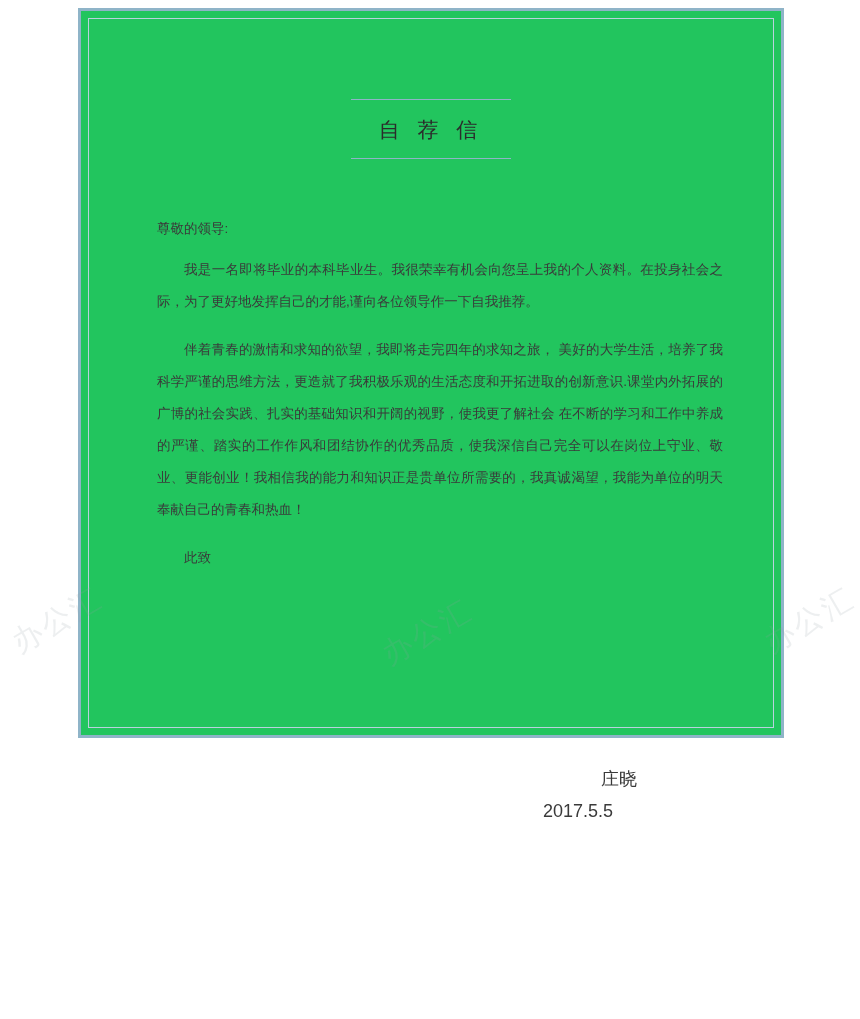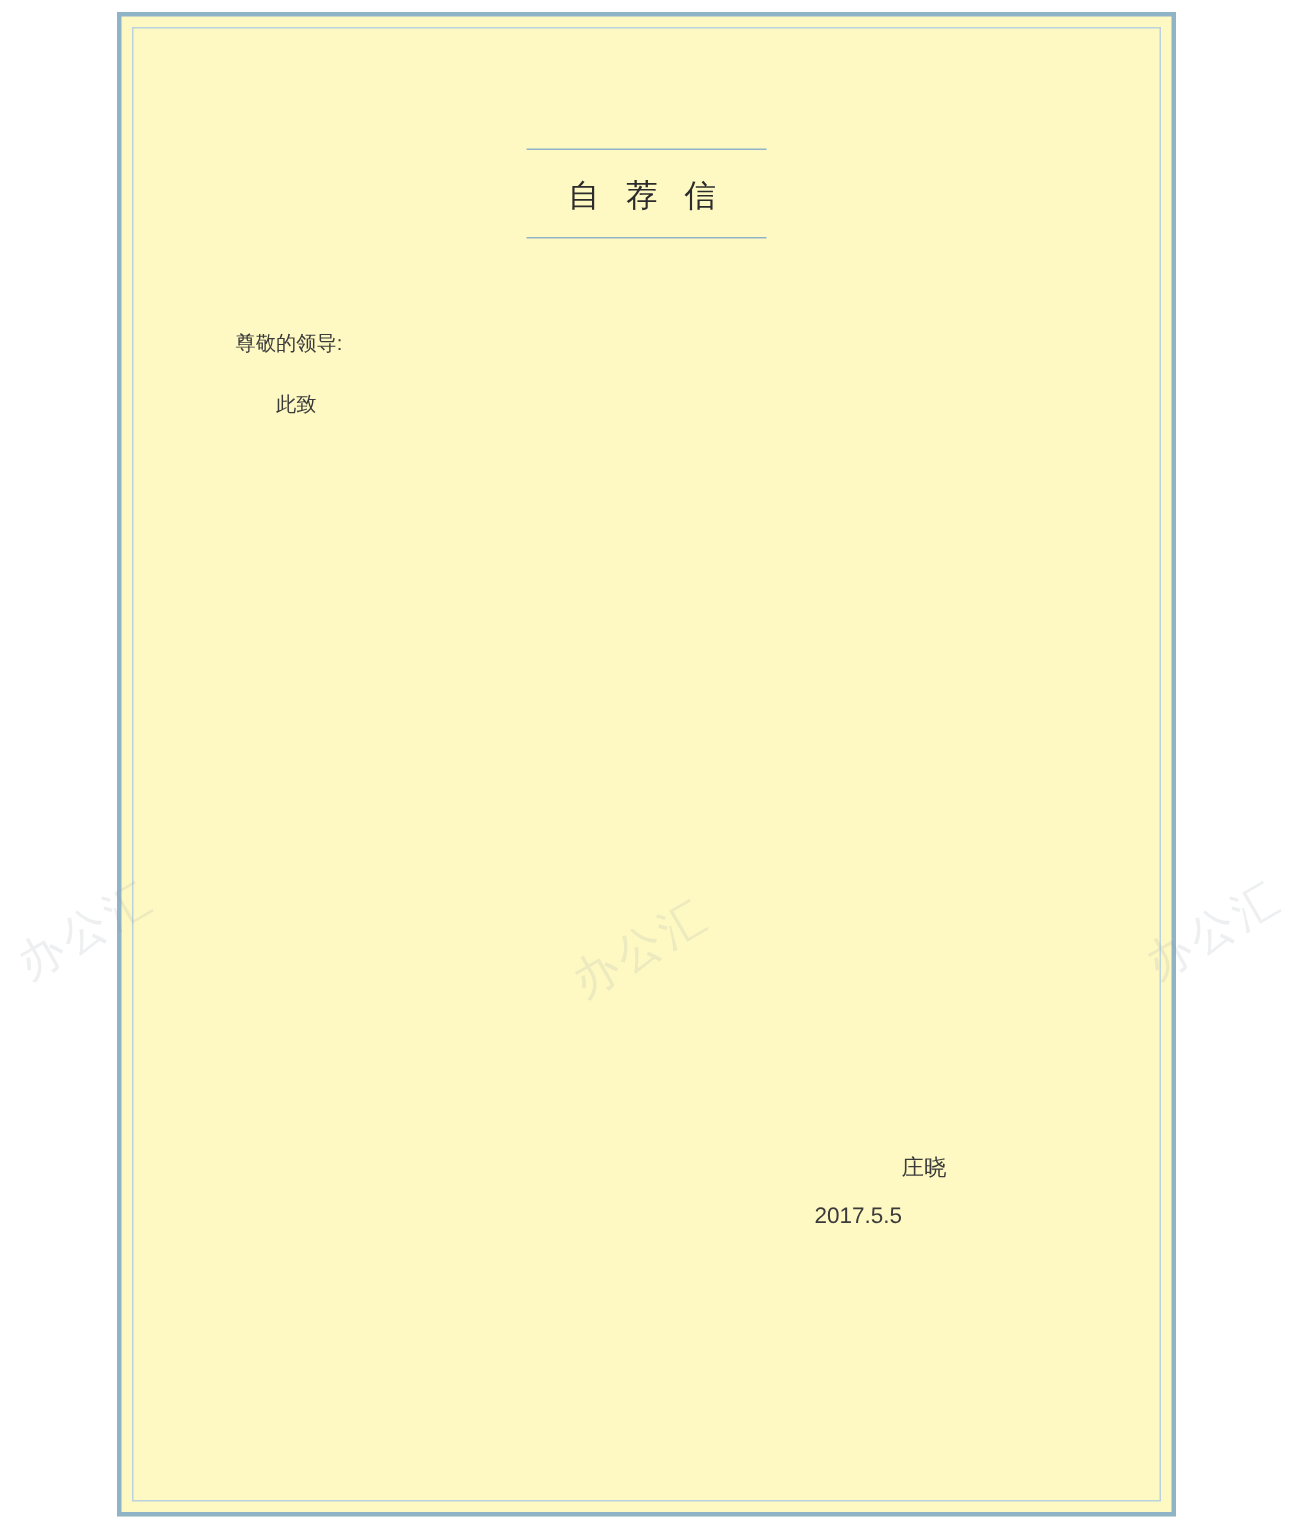--- a/index.html
+++ b/index.html
@@ -24,22 +24,22 @@
     height: 1019px;
     background: #ffffff;
   }
 
   
   #doc-sheet {
     position: absolute;
     left: 78px;
     top: 8px;
     width: 706px;
-    height: 1003px;
-    background: #fef9c3;
+    height: 730px;
+    background: #22c55e;
     border: 3px solid #8fb4c8;
     box-sizing: border-box;
   }
   #doc-inner-border {
     position: absolute;
     left: 7px;
     top: 7px;
     right: 7px;
     bottom: 7px;
     border: 1px solid #b9d2de;
@@ -95,21 +95,21 @@
 
   
   #sign-block {
     position: absolute;
     right: 58px;
     top: 752px;
     text-align: left;
     width: 180px;
   }
   .sign-line {
-    font-size: 15px;
+    font-size: 18px;
     line-height: 32px;
     color: #3a3a3a;
     padding-left: 58px;
   }
   .sign-date {
     padding-left: 0;
   }
 
   
   .watermark {
@@ -136,20 +136,22 @@
     <div id="doc-inner-border"></div>
 
     <div id="title-block">
       <div class="title-rule"></div>
       <div id="doc-title">自 荐 信</div>
       <div class="title-rule"></div>
     </div>
 
     <div id="doc-body">
       <p class="para noindent">尊敬的领导:</p>
+      <p class="para indent spaced">我是一名即将毕业的本科毕业生。我很荣幸有机会向您呈上我的个人资料。在投身社会之际，为了更好地发挥自己的才能,谨向各位领导作一下自我推荐。</p>
+      <p class="para indent spaced">伴着青春的激情和求知的欲望，我即将走完四年的求知之旅， 美好的大学生活，培养了我科学严谨的思维方法，更造就了我积极乐观的生活态度和开拓进取的创新意识.课堂内外拓展的广博的社会实践、扎实的基础知识和开阔的视野，使我更了解社会 在不断的学习和工作中养成的严谨、踏实的工作作风和团结协作的优秀品质，使我深信自己完全可以在岗位上守业、敬业、更能创业！我相信我的能力和知识正是贵单位所需要的，我真诚渴望，我能为单位的明天奉献自己的青春和热血！</p>
       <p class="para indent">此致</p>
     </div>
 
     <div id="sign-block">
       <div class="sign-line">庄晓</div>
       <div class="sign-line sign-date">2017.5.5</div>
     </div>
   </div>
 
   <div class="watermark wm1">办公汇</div>

